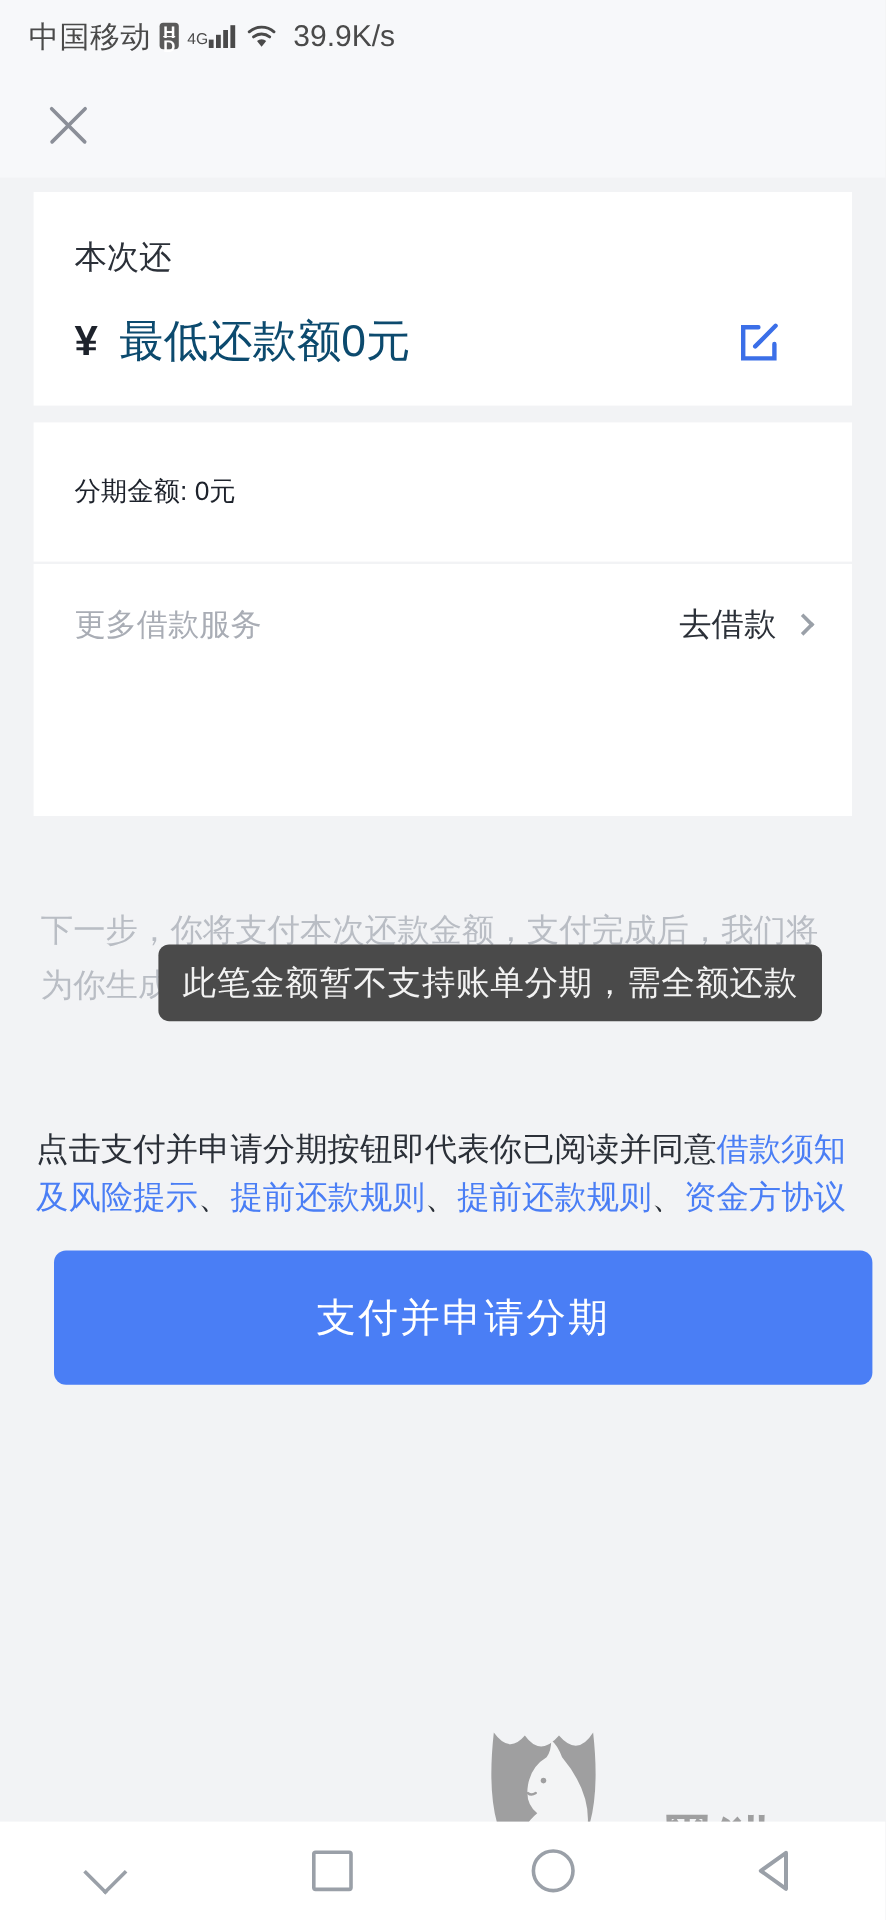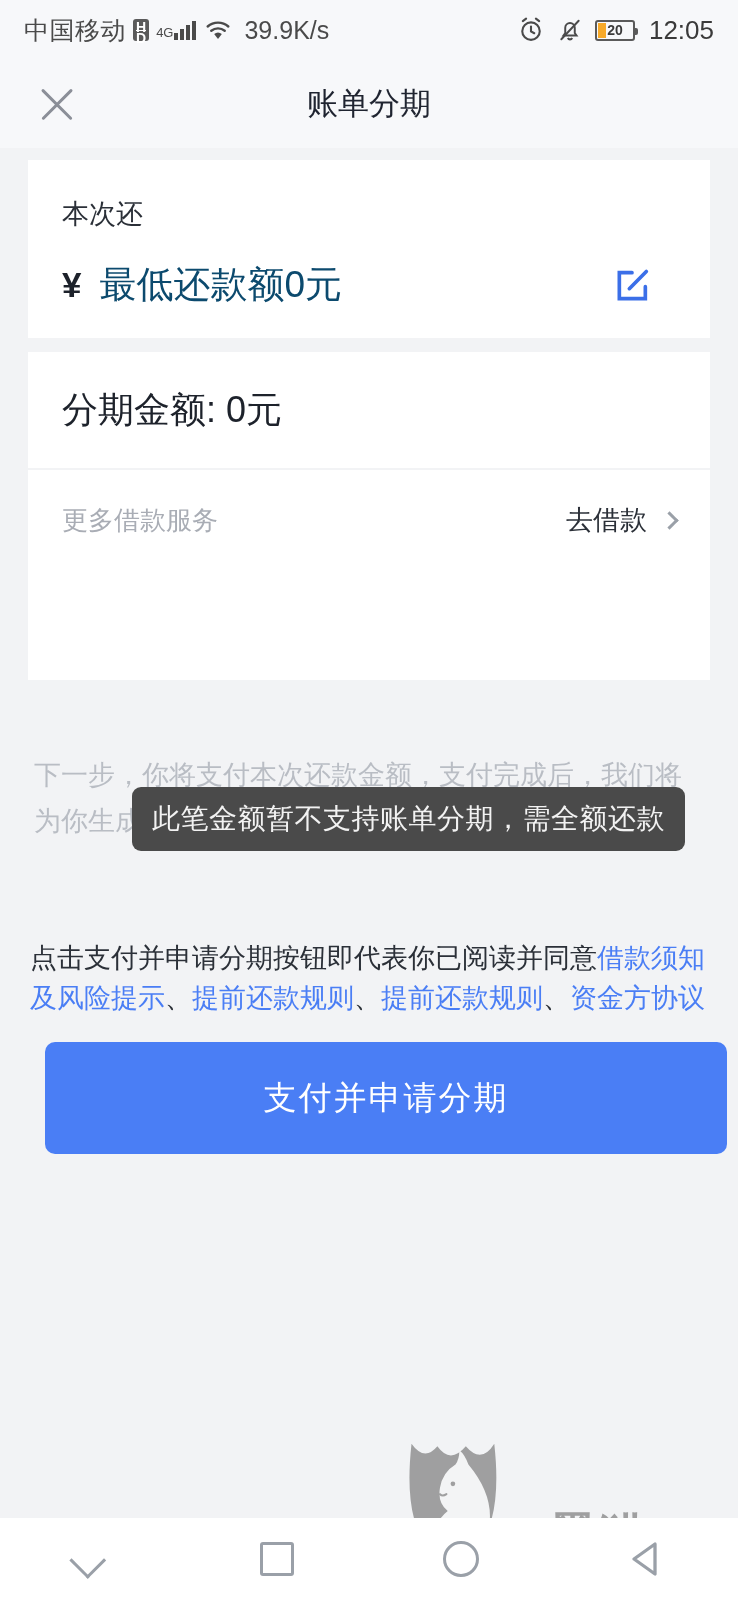--- a/index.html
+++ b/index.html
@@ -74,21 +74,21 @@
   .label-sm { font-size: 27px; color: #2b3038; }
   .amount-row { display: flex; align-items: center; margin-top: 28px; }
   .yen { font-size: 35px; color: #1d222b; font-weight: bold; margin-right: 18px; }
   .amount-placeholder { font-size: 37px; color: #0c4a6e; flex: 1; }
   .edit-icon { width: 40px; height: 40px; position: relative; margin-right: 24px; }
 
   .card-fen {
     top: 352px; height: 116px; padding: 0 34px;
     display: flex; align-items: center;
   }
-  .fen-text { font-size: 36px; color: #1d222b; }
+  .fen-text { font-size: 22px; color: #1d222b; }
 
   .card-rows { top: 470px; height: 210px; padding: 0 34px; }
   .row {
     height: 100px; display: flex; align-items: center; justify-content: space-between;
   }
   .row + .row { border-top: 3px solid #84cc16; }
   .row-label { font-size: 26px; color: #a9adb5; }
   .row-right { display: flex; align-items: center; gap: 16px; }
   .row-value { font-size: 26px; color: #a9adb5; }
   .row-value.dark { font-size: 27px; color: #2b3038; }
@@ -166,45 +166,27 @@
             <span></span>
           </span>
       </span>
       <svg width="30" height="24" viewBox="0 0 24 20">
         <path d="M12 17.5l3.2-4.1a5 5 0 0 0-6.4 0z" fill="#4a4a4a"></path>
         <path d="M3.4 7.1a13 13 0 0 1 17.2 0" stroke="#4a4a4a" stroke-width="2" fill="none" stroke-linecap="round"></path>
         <path d="M6.4 10.6a9 9 0 0 1 11.2 0" stroke="#4a4a4a" stroke-width="2" fill="none" stroke-linecap="round"></path>
       </svg>
       <span class="speed">39.9K/s</span>
     </div>
-    <div class="sb-right">
-      <svg width="28" height="28" viewBox="0 0 24 24">
-        <circle cx="12" cy="13" r="7.5" stroke="#4a4a4a" stroke-width="1.8" fill="none"></circle>
-        <path d="M12 9v4.2l2.8 1.6" stroke="#4a4a4a" stroke-width="1.8" fill="none" stroke-linecap="round"></path>
-        <path d="M5 4.4L7.8 2.2M19 4.4L16.2 2.2" stroke="#4a4a4a" stroke-width="1.8" stroke-linecap="round"></path>
-      </svg>
-      <svg width="26" height="28" viewBox="0 0 24 24">
-        <path d="M6 17h12l-1.6-2.2V10a4.4 4.4 0 0 0-8.8 0v4.8z" stroke="#4a4a4a" stroke-width="1.8" fill="none"></path>
-        <path d="M10 19.4a2.2 2.2 0 0 0 4 0" stroke="#4a4a4a" stroke-width="1.8" fill="none"></path>
-        <path d="M4 20.5L20 3.5" stroke="#4a4a4a" stroke-width="1.8" stroke-linecap="round"></path>
-      </svg>
-      <span class="battery">
-        <span class="fill"></span>
-        <span class="num">20</span>
-      </span>
-      <span class="clock-time">12:05</span>
-    </div>
   </div>
 
   <div class="header">
     <div class="close-btn">
         <span></span>
         <span></span>
       </div>
-    <div class="page-title">账单分期</div>
   </div>
 
   <div class="card card-amount">
     <div class="label-sm">本次还</div>
     <div class="amount-row">
       <span class="yen">¥</span>
       <span class="amount-placeholder">最低还款额0元</span>
       <span class="edit-icon">
         <svg width="40" height="40" viewBox="0 0 24 24">
           <path d="M20 13v7.2H4.4V4.6H12" stroke="#3b6fe8" stroke-width="2.2" fill="none" stroke-linecap="round"></path>

